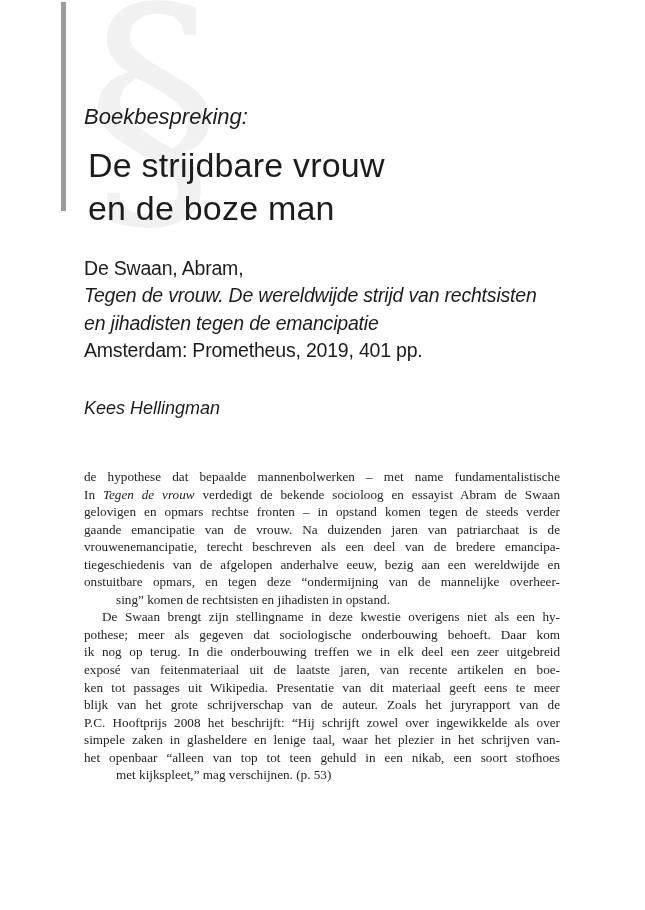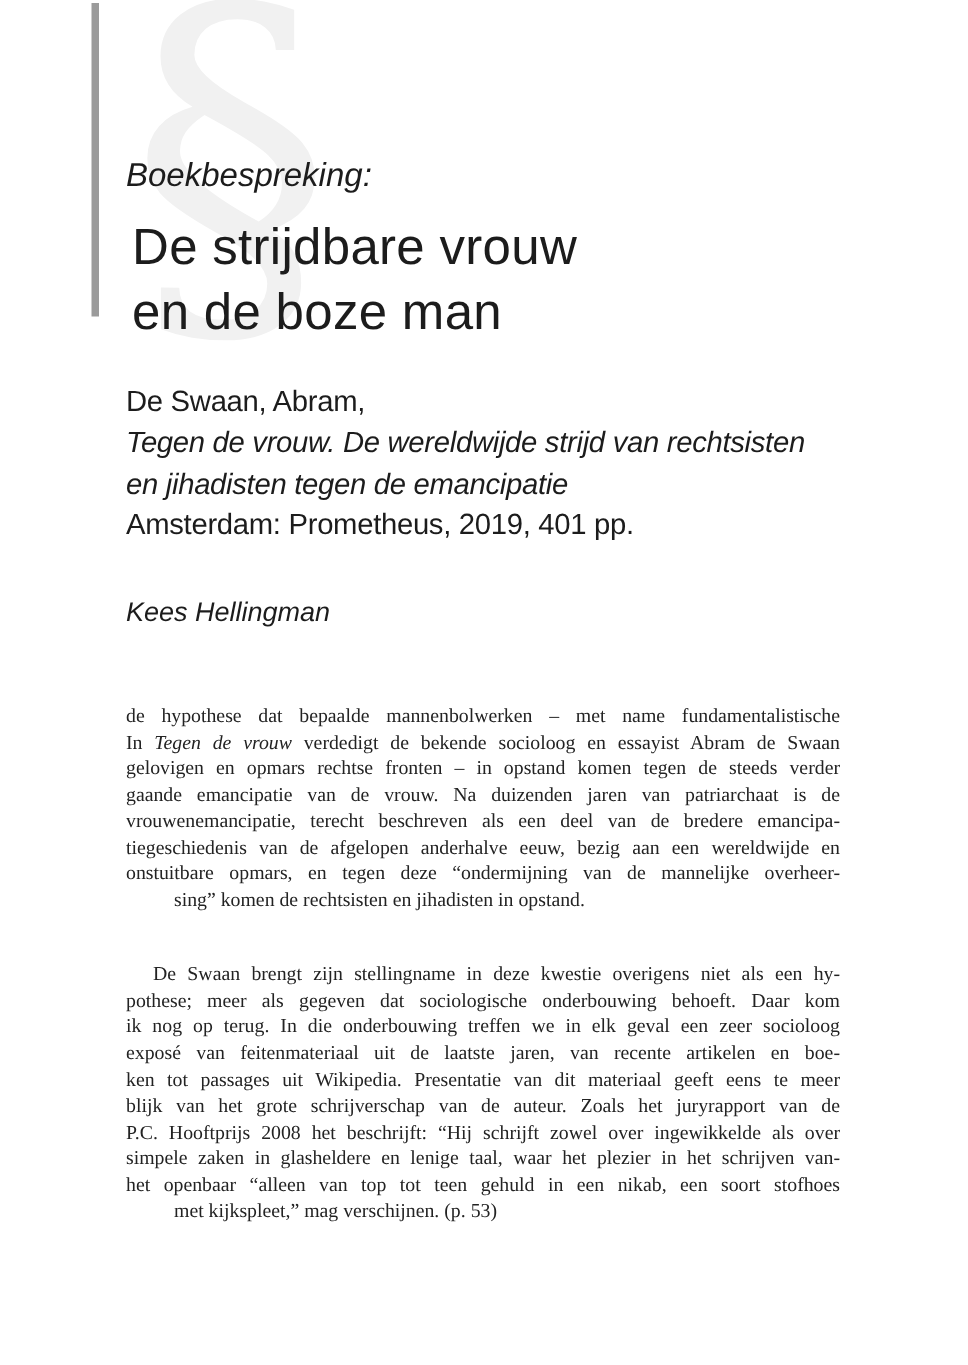--- a/index.html
+++ b/index.html
@@ -68,21 +68,21 @@
     font-family:"Liberation Serif",serif;
     font-size:13.2px;
     line-height:17.55px;
     color:var(--body);
   }
   .bline{
     text-align:justify;
     text-align-last:justify;
   }
   .bline.lastline{text-align-last:left;margin-left:32px;}
-  .bline.indent{text-indent:18px;margin-top:32px;}
+  .bline.indent{text-indent:18px;}
   .it{font-style:italic;}
 </style>
 </head>
 <body>
 
 <div class="page">
   <div class="rule-bar"></div>
   <div class="watermark">§</div>
 
   <div class="content">
@@ -106,21 +106,21 @@
         <div class="bline"><span>de hypothese dat bepaalde mannenbolwerken – met name fundamentalistische</span></div>
         <div class="bline"><span>In </span><span class="it">Tegen de vrouw</span><span> verdedigt de bekende socioloog en essayist Abram de Swaan</span></div>
         <div class="bline"><span>gelovigen en opmars rechtse fronten – in opstand komen tegen de steeds verder</span></div>
         <div class="bline"><span>gaande emancipatie van de vrouw. Na duizenden jaren van patriarchaat is de</span></div>
         <div class="bline"><span>vrouwenemancipatie, terecht beschreven als een deel van de bredere emancipa-</span></div>
         <div class="bline"><span>tiegeschiedenis van de afgelopen anderhalve eeuw, bezig aan een wereldwijde en</span></div>
         <div class="bline"><span>onstuitbare opmars, en tegen deze “ondermijning van de mannelijke overheer-</span></div>
         <div class="bline lastline"><span>sing” komen de rechtsisten en jihadisten in opstand.</span></div>
         <div class="bline indent"><span>De Swaan brengt zijn stellingname in deze kwestie overigens niet als een hy-</span></div>
         <div class="bline"><span>pothese; meer als gegeven dat sociologische onderbouwing behoeft. Daar kom</span></div>
-        <div class="bline"><span>ik nog op terug. In die onderbouwing treffen we in elk geval een zeer socioloog</span></div>
+        <div class="bline"><span>ik nog op terug. In die onderbouwing treffen we in elk deel een zeer uitgebreid</span></div>
         <div class="bline"><span>exposé van feitenmateriaal uit de laatste jaren, van recente artikelen en boe-</span></div>
         <div class="bline"><span>ken tot passages uit Wikipedia. Presentatie van dit materiaal geeft eens te meer</span></div>
         <div class="bline"><span>blijk van het grote schrijverschap van de auteur. Zoals het juryrapport van de</span></div>
         <div class="bline"><span>P.C. Hooftprijs 2008 het beschrijft: “Hij schrijft zowel over ingewikkelde als over</span></div>
         <div class="bline"><span>simpele zaken in glasheldere en lenige taal, waar het plezier in het schrijven van-</span></div>
         <div class="bline"><span>het openbaar “alleen van top tot teen gehuld in een nikab, een soort stofhoes</span></div>
         <div class="bline lastline"><span>met kijkspleet,” mag verschijnen. (p. 53)</span></div>
       </main>
   </div>
 </div>

